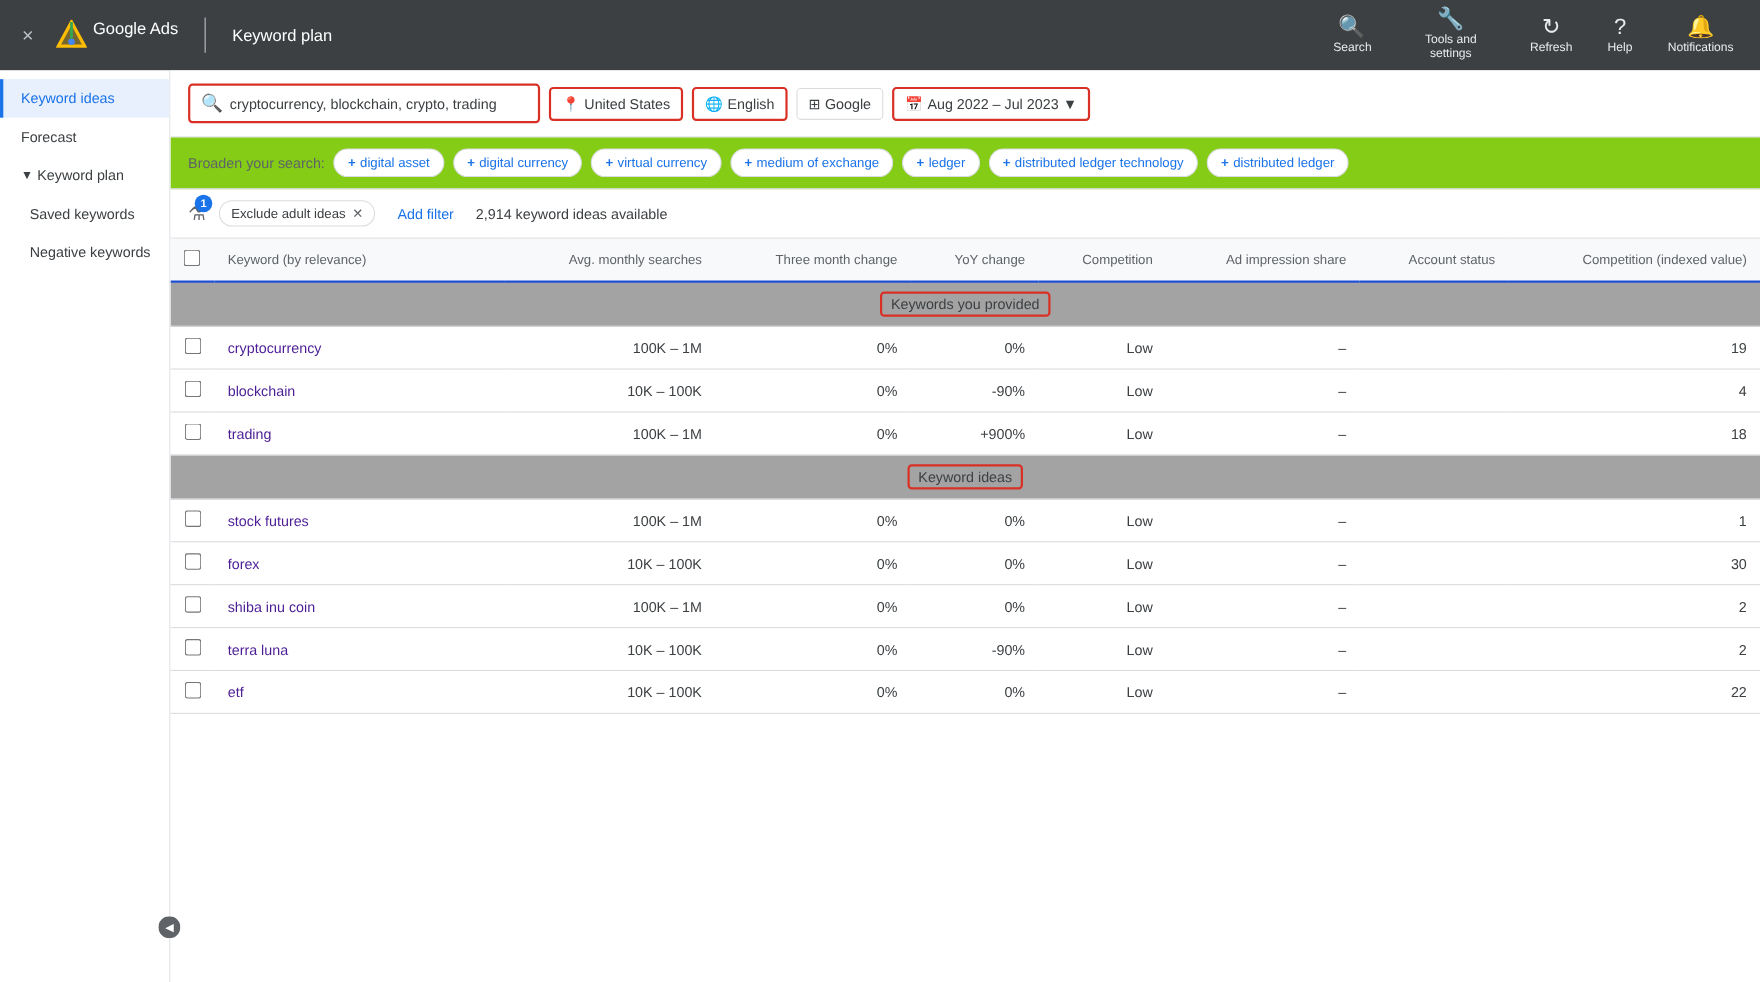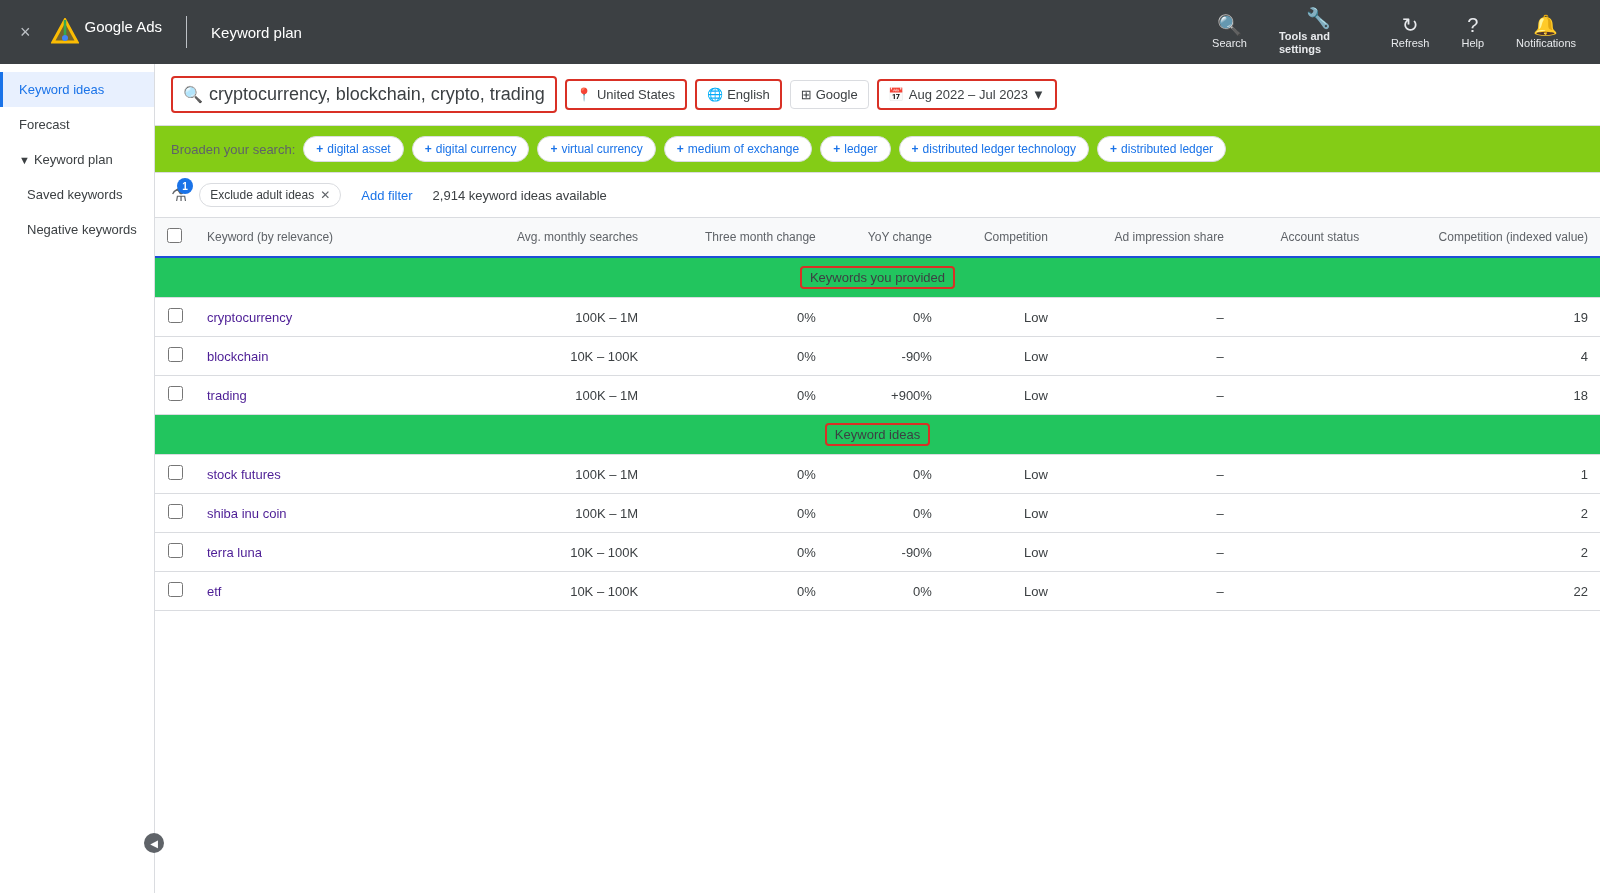--- a/index.html
+++ b/index.html
@@ -122,21 +122,21 @@
       border-radius: 4px;
       padding: 6px 10px;
       gap: 6px;
       min-width: 320px;
     }
     .search-icon-small {
       color: #5f6368;
       font-size: 16px;
     }
     .search-input-text {
-      font-size: 18px;
+      font-size: 13px;
       color: #3c4043;
       white-space: nowrap;
       overflow: hidden;
       text-overflow: ellipsis;
     }
     .filter-chip {
       display: flex;
       align-items: center;
       gap: 4px;
       border: 2px solid #d93025;
@@ -299,21 +299,21 @@
     }
     .kw-table td:first-child {
       text-align: center;
       width: 40px;
     }
     .kw-table td.keyword-cell {
       text-align: left;
       color: #4c1d95;
     }
     .section-row td {
-      background: #22c55e;
+      background: #a3a3a3;
       text-align: left;
       font-weight: 500;
       color: #3c4043;
       padding: 8px 0;
     }
     .section-label {
       display: inline-block;
       border: 2px solid #d93025;
       border-radius: 4px;
       padding: 2px 8px;
@@ -364,21 +364,21 @@
     <div class="divider-nav"></div>
     <span class="nav-title">Keyword plan</span>
   </div>
   <div class="top-nav-right">
     <div class="nav-icon-btn">
       <span class="nav-icon-symbol">🔍</span>
       <span>Search</span>
     </div>
     <div class="nav-icon-btn">
       <span class="nav-icon-symbol">🔧</span>
-      <span style="text-align:left;line-height:1.2;max-width:80px;font-weight:bold;">Tools and settings</span>
+      <span style="text-align:center;line-height:1.2;max-width:80px;">Tools and settings</span>
     </div>
     <div class="nav-icon-btn">
       <span class="nav-icon-symbol">↻</span>
       <span>Refresh</span>
     </div>
     <div class="nav-icon-btn">
       <span class="nav-icon-symbol">?</span>
       <span>Help</span>
     </div>
     <div class="nav-icon-btn">
@@ -543,20 +543,31 @@
               <td>100K – 1M</td>
               <td>0%</td>
               <td>0%</td>
               <td>Low</td>
               <td>–</td>
               <td></td>
               <td>1</td>
             </tr>
             <tr>
               <td><input type="checkbox" style=""></td>
+              <td class="keyword-cell">forex</td>
+              <td>10K – 100K</td>
+              <td>0%</td>
+              <td>0%</td>
+              <td>Low</td>
+              <td>–</td>
+              <td></td>
+              <td>30</td>
+            </tr>
+            <tr>
+              <td><input type="checkbox" style=""></td>
               <td class="keyword-cell">shiba inu coin</td>
               <td>100K – 1M</td>
               <td>0%</td>
               <td>0%</td>
               <td>Low</td>
               <td>–</td>
               <td></td>
               <td>2</td>
             </tr>
             <tr>

